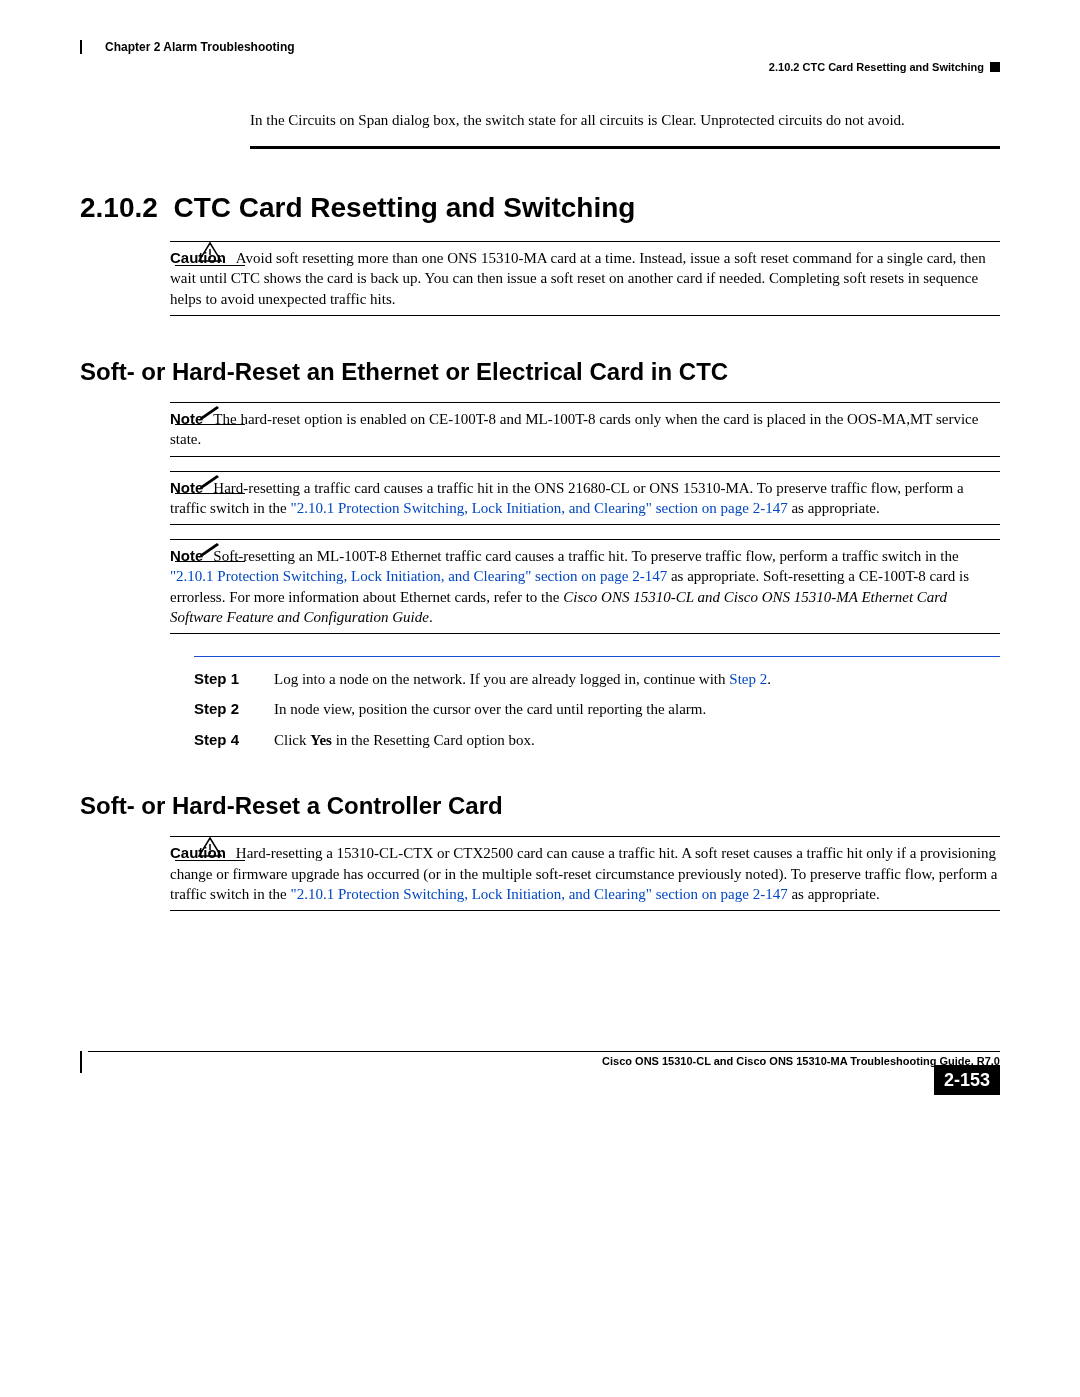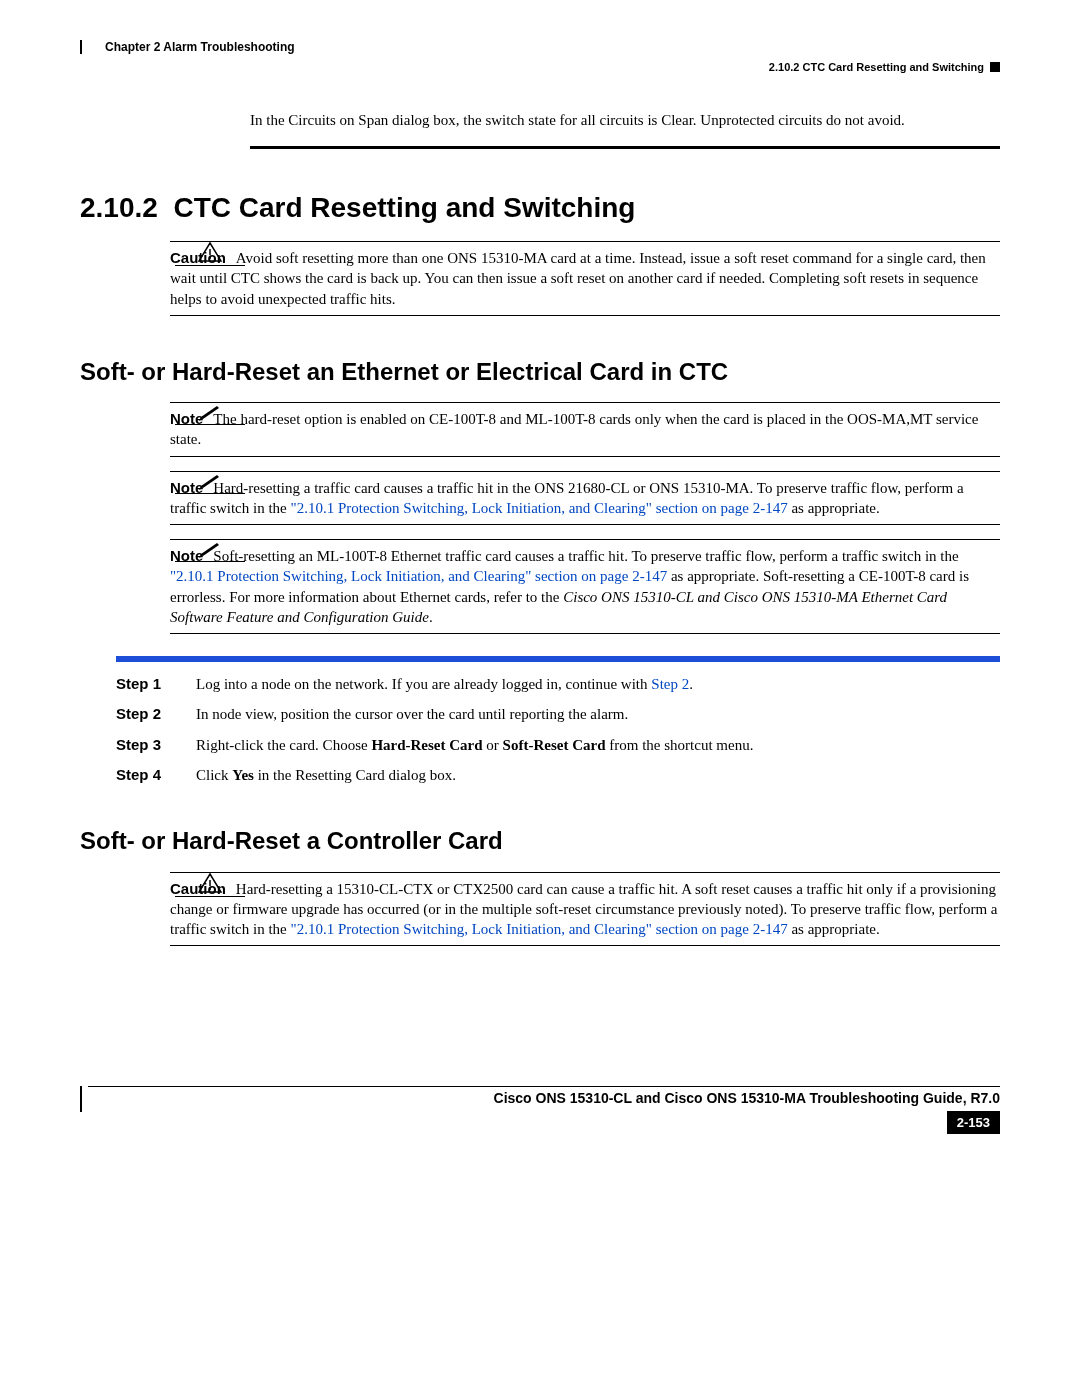--- a/index.html
+++ b/index.html
@@ -107,22 +107,22 @@
   .link {
     color: #0047c2;
   }
   .italic {
     font-style: italic;
   }
   .bold {
     font-weight: bold;
   }
   .steps {
-    margin: 22px 0 0 36px;
-    border-top: 6px solid #1d4ed8;
+    margin: 22px 0 0 114px;
+    border-top: 1px solid #1d4ed8;
     padding-top: 12px;
   }
   .step {
     display: flex;
     margin-bottom: 10px;
   }
   .step-label {
     font-family: Arial, Helvetica, sans-serif;
     font-weight: bold;
     width: 80px;
@@ -134,34 +134,34 @@
     border-left: 2px solid #000;
     padding-left: 6px;
   }
   .footer hr {
     border: none;
     border-top: 1px solid #000;
     margin: 0;
   }
   .footer-title {
     font-family: Arial, Helvetica, sans-serif;
-    font-size: 14px;
+    font-size: 11px;
     font-weight: bold;
     text-align: right;
     padding: 2px 0 4px 0;
   }
   .footer-page {
     position: absolute;
     right: 0;
     bottom: -22px;
     background: #000;
     color: #fff;
     font-family: Arial, Helvetica, sans-serif;
     font-weight: bold;
-    font-size: 13px;
+    font-size: 18px;
     padding: 3px 10px;
   }
 </style>
 </head>
 <body>
 
 <div class="header">
   <div class="header-left">Chapter 2    Alarm Troubleshooting</div>
   <div class="header-right-wrap">
     <span class="header-right">2.10.2   CTC Card Resetting and Switching</span>
@@ -243,26 +243,22 @@
 <div class="steps">
   <div class="step">
     <div class="step-label">Step 1</div>
     <div><span>Log into a node on the network. If you are already logged in, continue with </span><span class="link">Step 2</span><span>.</span></div>
   </div>
   <div class="step">
     <div class="step-label">Step 2</div>
     <div>In node view, position the cursor over the card until reporting the alarm.</div>
   </div>
   <div class="step">
-    <div class="step-label">Step 3</div>
-    <div><span>Right-click the card. Choose </span><span class="bold">Hard-Reset Card</span><span> or </span><span class="bold">Soft-Reset Card</span><span> from the shortcut menu.</span></div>
-  </div>
-  <div class="step">
     <div class="step-label">Step 4</div>
-    <div><span>Click </span><span class="bold">Yes</span><span> in the Resetting Card dialog box.</span></div>
+    <div><span>Click </span><span class="bold">Yes</span><span> in the Resetting Card option box.</span></div>
   </div>
 </div>
 
 <h3 class="subtitle">Soft- or Hard-Reset a Controller Card</h3>
 
 <div class="callout">
   <div class="callout-icon caution-icon">
     <svg width="26" height="22">
         <polygon points="13,2 24,20 2,20" fill="none" stroke="#000" stroke-width="1.5"></polygon>
         <line x1="13" y1="8" x2="13" y2="14" stroke="#000" stroke-width="1.5"></line>

